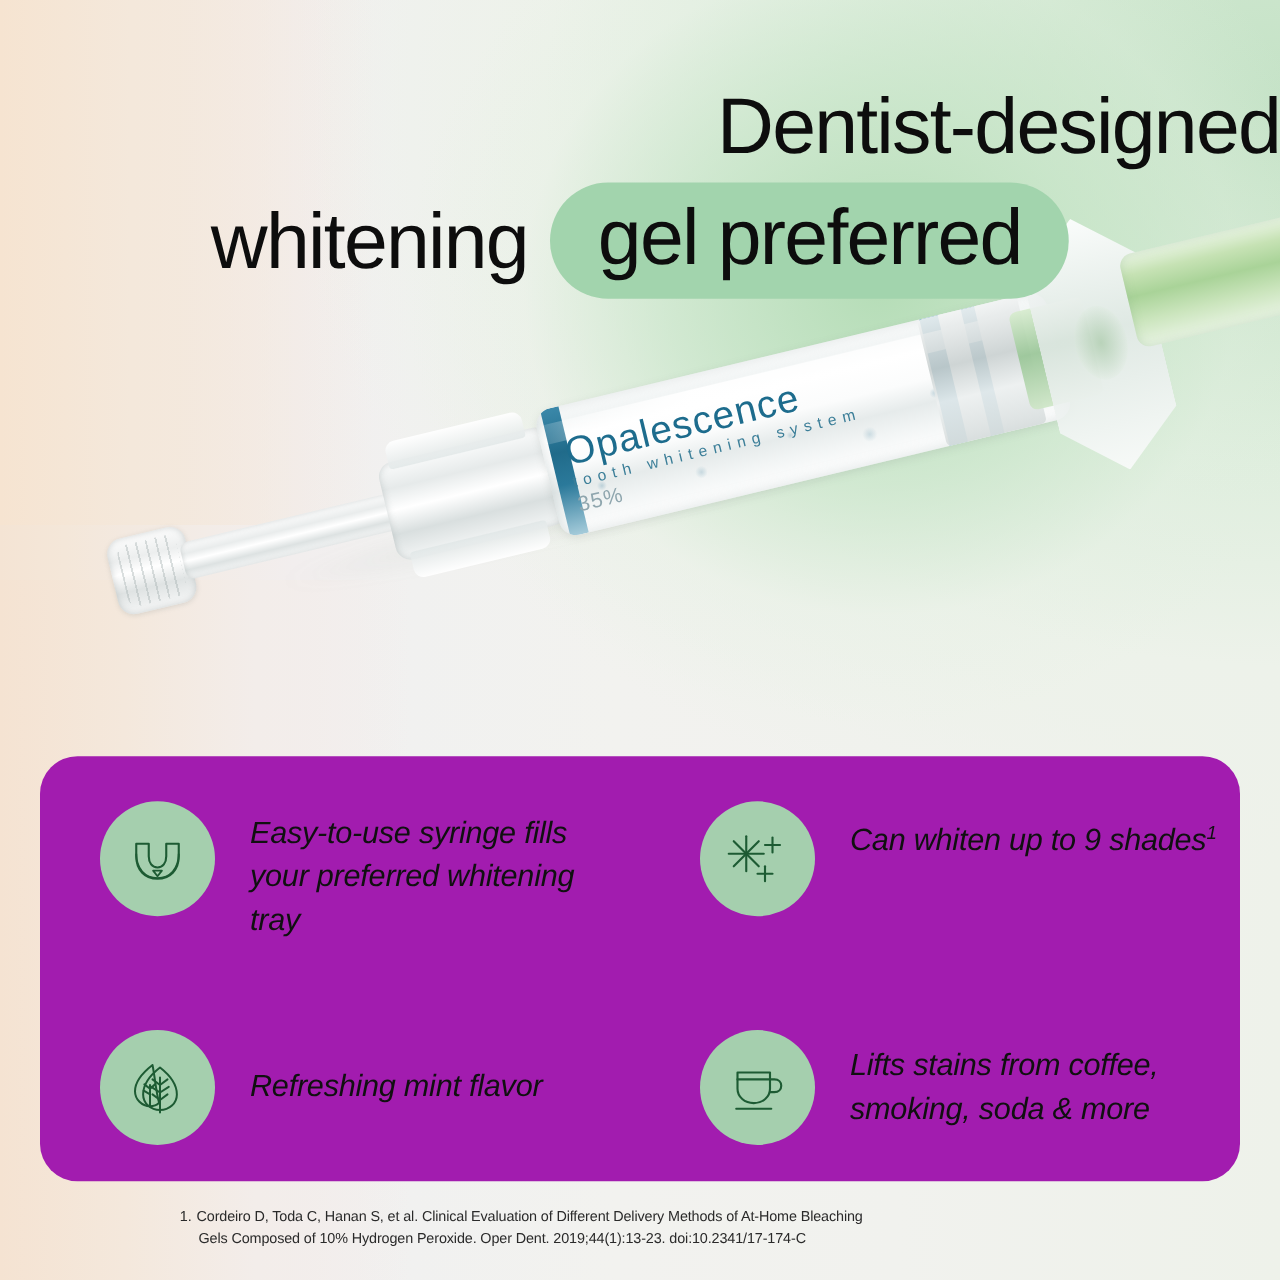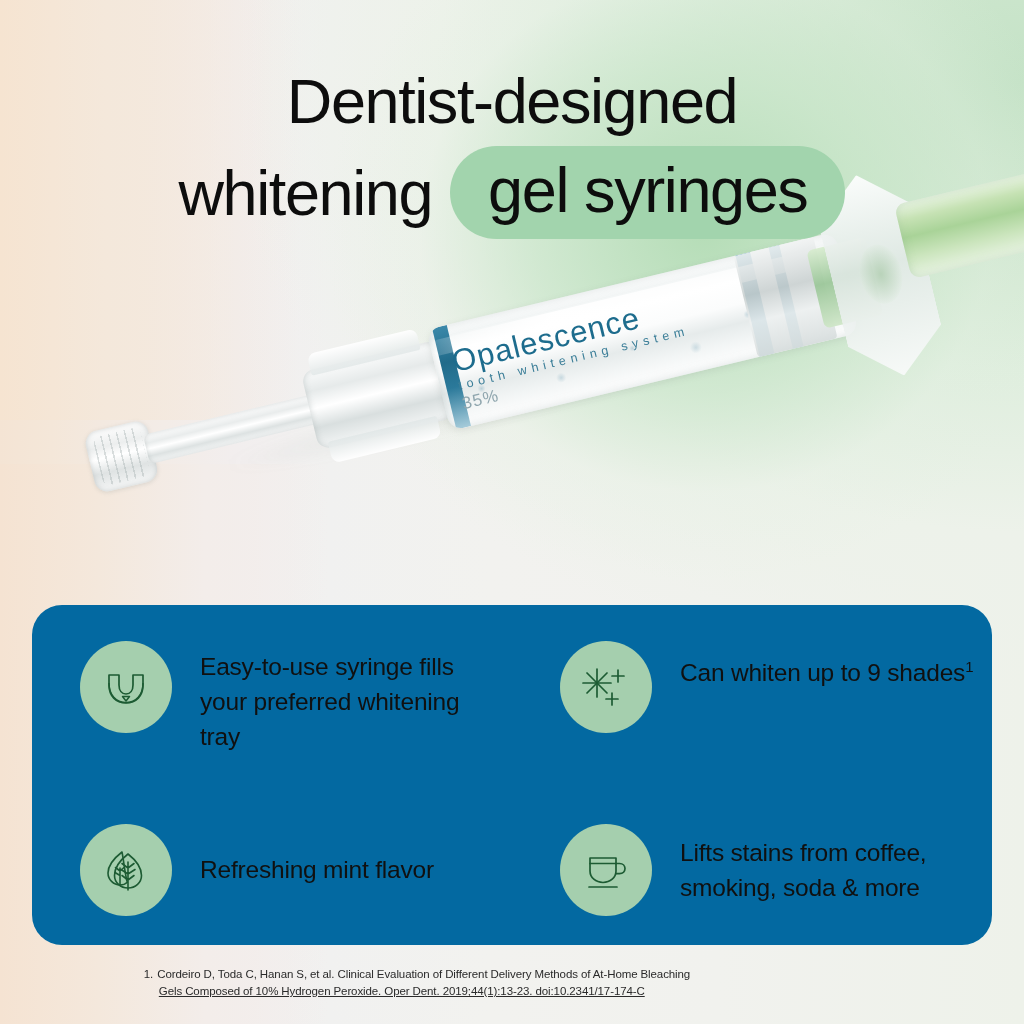--- a/index.html
+++ b/index.html
@@ -57,20 +57,21 @@
     text-align: center;
     z-index: 6;
   }
   .headline-line {
     font-size: 63px;
     line-height: 78px;
     font-weight: 400;
     letter-spacing: -1.4px;
     color: #0d0d0d;
     white-space: nowrap;
+    text-align: right;
   }
   .headline-line.l2 {
     margin-top: 6px;
     display: flex;
     align-items: center;
     justify-content: center;
     gap: 0;
   }
   .hl-plain { padding-right: 18px; }
   .hl-pill {
@@ -235,23 +236,24 @@
     border-radius: 10px;
     background: linear-gradient(180deg,#eaf5e4 0%,#c6e2b4 22%,#a9d398 45%,#cbe5bd 72%,#e9f4e4 100%);
     box-shadow: inset 0 0 8px rgba(140,180,140,.35);
   }
 
   
   #feature-card {
     position: absolute;
     left: 32px; top: 605px;
     width: 960px; height: 340px;
-    background: #0369a1;
+    background: #a21caf;
     border-radius: 30px;
     z-index: 6;
+    font-style: italic;
   }
   .feature-grid {
     position: absolute;
     inset: 0;
     display: grid;
     grid-template-columns: 480px 480px;
     grid-template-rows: 175px 165px;
   }
   .feature {
     display: flex;
@@ -294,38 +296,38 @@
     text-align: left;
     max-width: 640px;
   }
   .fn-line {
     font-size: 11.5px;
     line-height: 17px;
     color: #2a2a2a;
     letter-spacing: -0.1px;
   }
   .fn-line.l1 { text-indent: -15px; padding-left: 15px; }
-  .fn-line.l2 { padding-left: 15px; text-decoration: underline; }
+  .fn-line.l2 { padding-left: 15px; }
   .fn-marker { padding-right: 4px; }
 </style>
 </head>
 <body>
 
 <div id="page">
 
   <div class="bg-base"></div>
   <div class="bg-warm-top"></div>
   <div class="bg-warm-bottom"></div>
   <div class="bg-green-glow"></div>
 
   <div id="headline">
     <div class="headline-line l1">Dentist-designed</div>
     <div class="headline-line l2">
       <span class="hl-plain">whitening</span>
-      <span class="hl-pill">gel syringes</span>
+      <span class="hl-pill">gel preferred</span>
     </div>
   </div>
 
   <div id="product">
     <div class="syr-wrap">
       <div class="syr-shadow"></div>
       <div class="syr-knob"></div>
       <div class="syr-stem"></div>
       <div class="syr-collar"></div>
 

